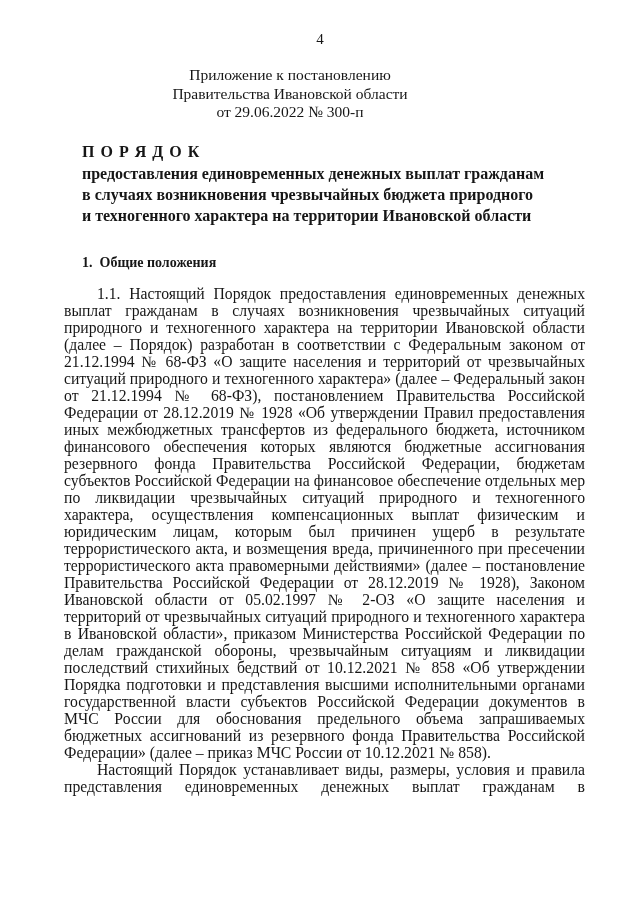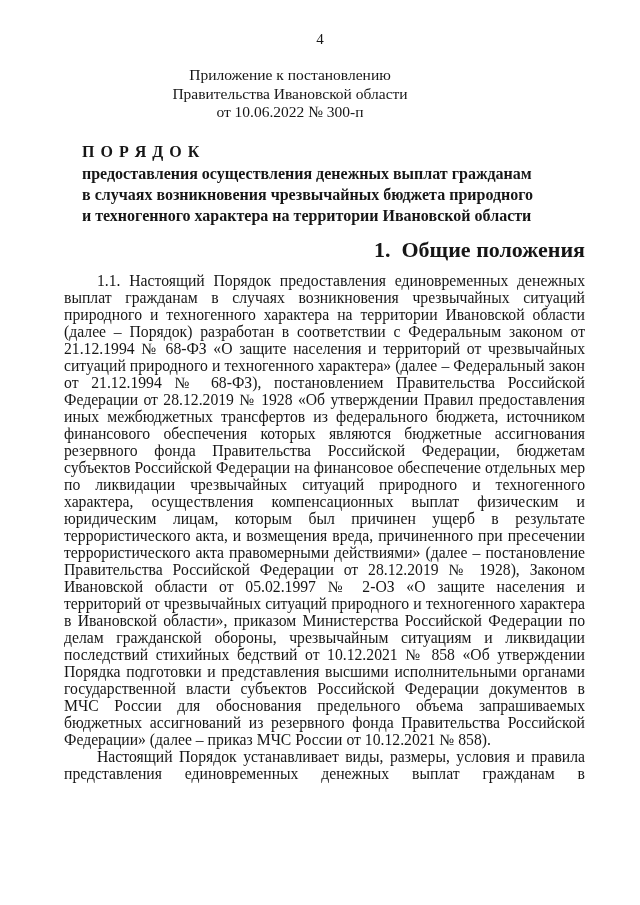--- a/index.html
+++ b/index.html
@@ -34,24 +34,24 @@
     text-align: left;
     font-weight: bold;
     font-size: 16px;
     line-height: 21px;
   }
   .title-heading {
     letter-spacing: 1px;
     margin-bottom: 1px;
   }
   .section-heading {
-    margin: 15px 55px 0 82px;
-    text-align: right;
+    margin: 28px 55px 0 82px;
+    text-align: left;
     font-weight: bold;
-    font-size: 22px;
+    font-size: 14px;
     line-height: 18px;
     white-space: pre-wrap;
   }
   .content {
     margin: 13px 55px 0 64px;
     font-size: 15.7px;
     line-height: 17px;
     text-align: justify;
     hyphens: none;
   }
@@ -66,26 +66,26 @@
 </head>
 <body>
 
 <div class="page">
 
   <div class="page-number">4</div>
 
   <div class="appendix">
     <div>Приложение к постановлению</div>
     <div>Правительства Ивановской области</div>
-    <div>от 10.06.2022 № 300-п</div>
+    <div>от 29.06.2022 № 300-п</div>
   </div>
 
   <div class="title-block">
     <div class="title-heading">П О Р Я Д О К</div>
-    <div>предоставления осуществления денежных выплат гражданам</div>
+    <div>предоставления единовременных денежных выплат гражданам</div>
     <div>в случаях возникновения чрезвычайных бюджета природного</div>
     <div>и техногенного характера на территории Ивановской области</div>
   </div>
 
   <div class="section-heading">1.  Общие положения</div>
 
   <div class="content">
     <p class="para">1.1. Настоящий Порядок предоставления единовременных денежных выплат гражданам в случаях возникновения чрезвычайных ситуаций природного и техногенного характера на территории Ивановской области (далее – Порядок) разработан в соответствии с Федеральным законом от 21.12.1994 № 68-ФЗ «О защите населения и территорий от чрезвычайных ситуаций природного и техногенного характера» (далее – Федеральный закон от 21.12.1994 № 68-ФЗ), постановлением Правительства Российской Федерации от 28.12.2019 № 1928 «Об утверждении Правил предоставления иных межбюджетных трансфертов из федерального бюджета, источником финансового обеспечения которых являются бюджетные ассигнования резервного фонда Правительства Российской Федерации, бюджетам субъектов Российской Федерации на финансовое обеспечение отдельных мер по ликвидации чрезвычайных ситуаций природного и техногенного характера, осуществления компенсационных выплат физическим и юридическим лицам, которым был причинен ущерб в результате террористического акта, и возмещения вреда, причиненного при пресечении террористического акта правомерными действиями» (далее – постановление Правительства Российской Федерации от 28.12.2019 № 1928), Законом Ивановской области от 05.02.1997 № 2-ОЗ «О защите населения и территорий от чрезвычайных ситуаций природного и техногенного характера в Ивановской области», приказом Министерства Российской Федерации по делам гражданской обороны, чрезвычайным ситуациям и ликвидации последствий стихийных бедствий от 10.12.2021 № 858 «Об утверждении Порядка подготовки и представления высшими исполнительными органами государственной власти субъектов Российской Федерации документов в МЧС России для обоснования предельного объема запрашиваемых бюджетных ассигнований из резервного фонда Правительства Российской Федерации» (далее – приказ МЧС России от 10.12.2021 № 858).</p>
     <p class="para continued">Настоящий Порядок устанавливает виды, размеры, условия и правила представления единовременных денежных выплат гражданам в</p>
   </div>

